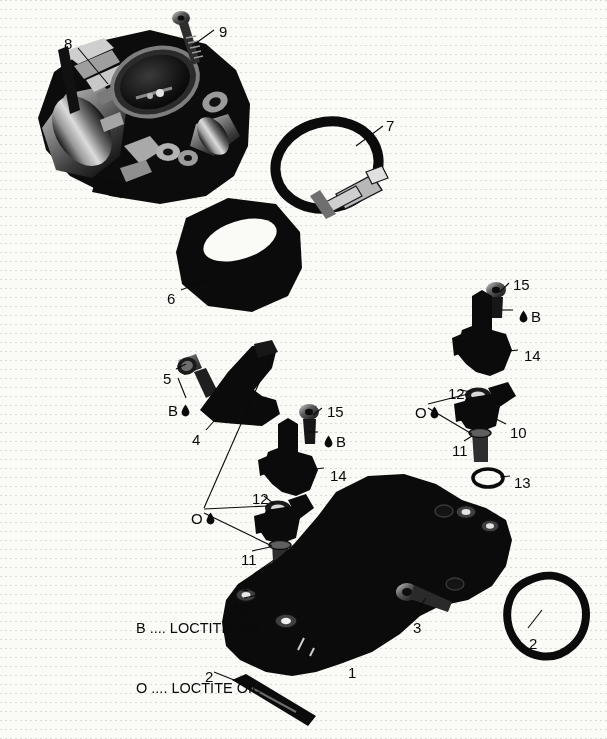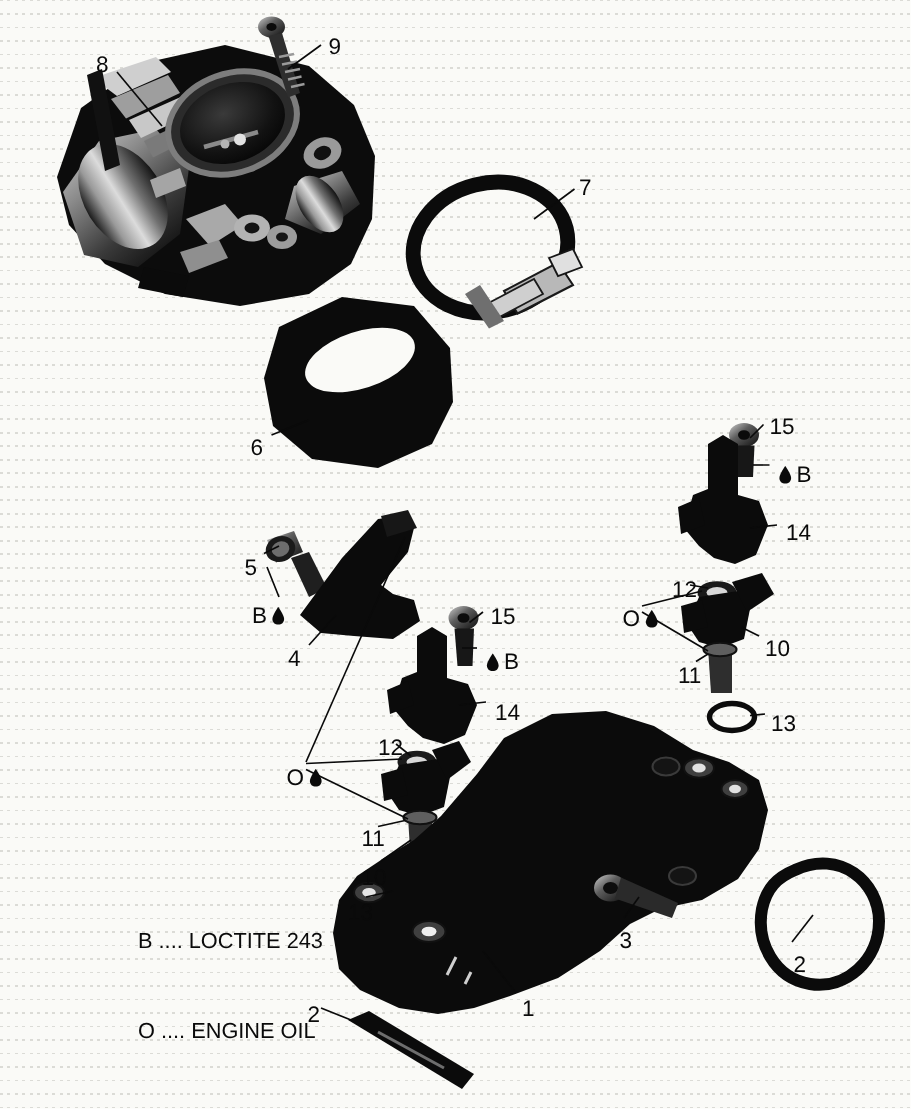--- a/index.html
+++ b/index.html
@@ -33,20 +33,21 @@
     line-height:1;
   }
   .lbl.sym{font-size:15px;}
   .legend{
     position:absolute;
     font-family:"Liberation Sans", sans-serif;
     font-size:14.5px;
     color:#0a0a0a;
     line-height:20px;
     white-space:pre;
+    margin-left:44px;
   }
 </style>
 </head>
 <body>
 
 <div id="sheet">
 
   <div id="texture"></div>
 
   <svg id="art" viewBox="0 0 607 739" width="607" height="739">
@@ -384,16 +385,16 @@
       <div class="lbl sym" style="left: 415px; top: 405px; display: flex; align-items: center; gap: 3px;">
         <span>O</span>
         <svg width="9" height="13" viewBox="0 0 9 13">
           <path d="M4.5 0.6 C4.5 0.6 0.6 6.0 0.6 8.6 C0.6 10.9 2.3 12.4 4.5 12.4 C6.7 12.4 8.4 10.9 8.4 8.6 C8.4 6.0 4.5 0.6 4.5 0.6 Z" fill="#0a0a0a"></path>
         </svg>
       </div>
     </div>
 
   <div class="legend" id="legend" style="left:92px;top:578px;">
     <div>B .... LOCTITE 243</div>
-    <div>O .... ENGINE OIL</div>
+    <div>O .... LOCTITE OIL</div>
   </div>
 
 </div>
 
 </body></html>

